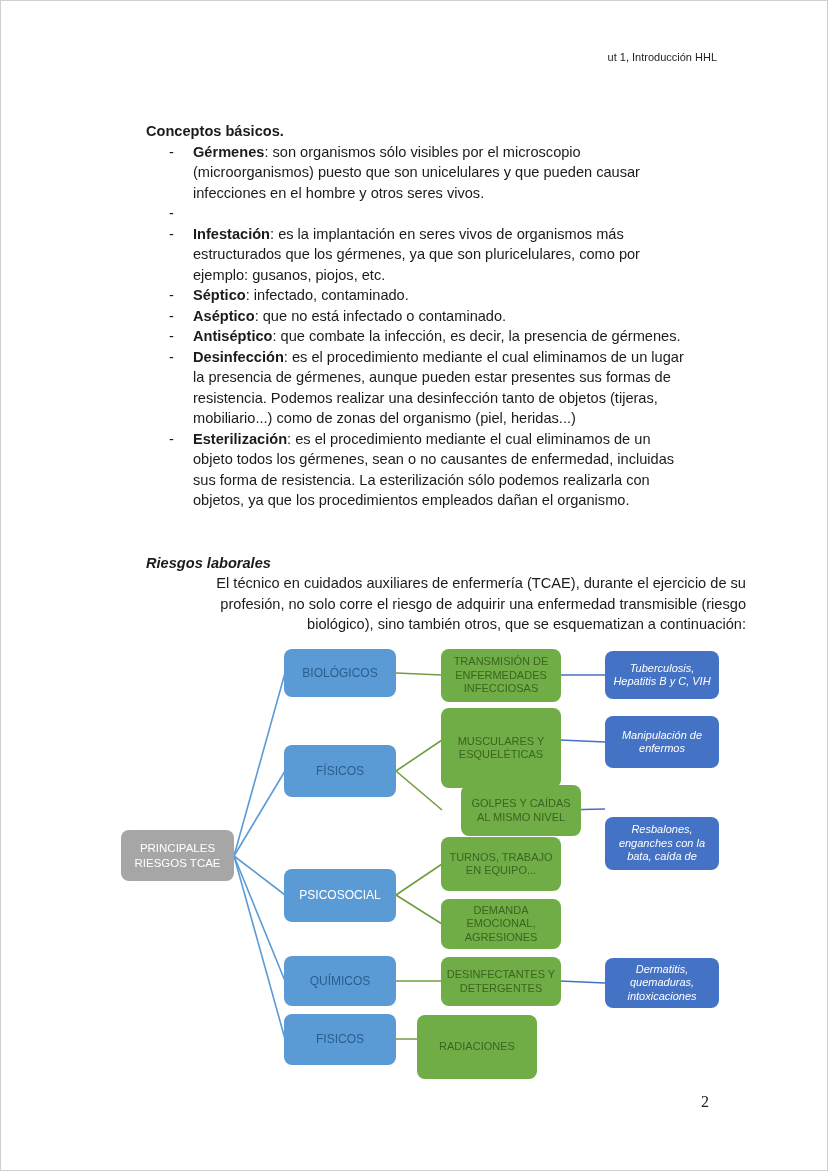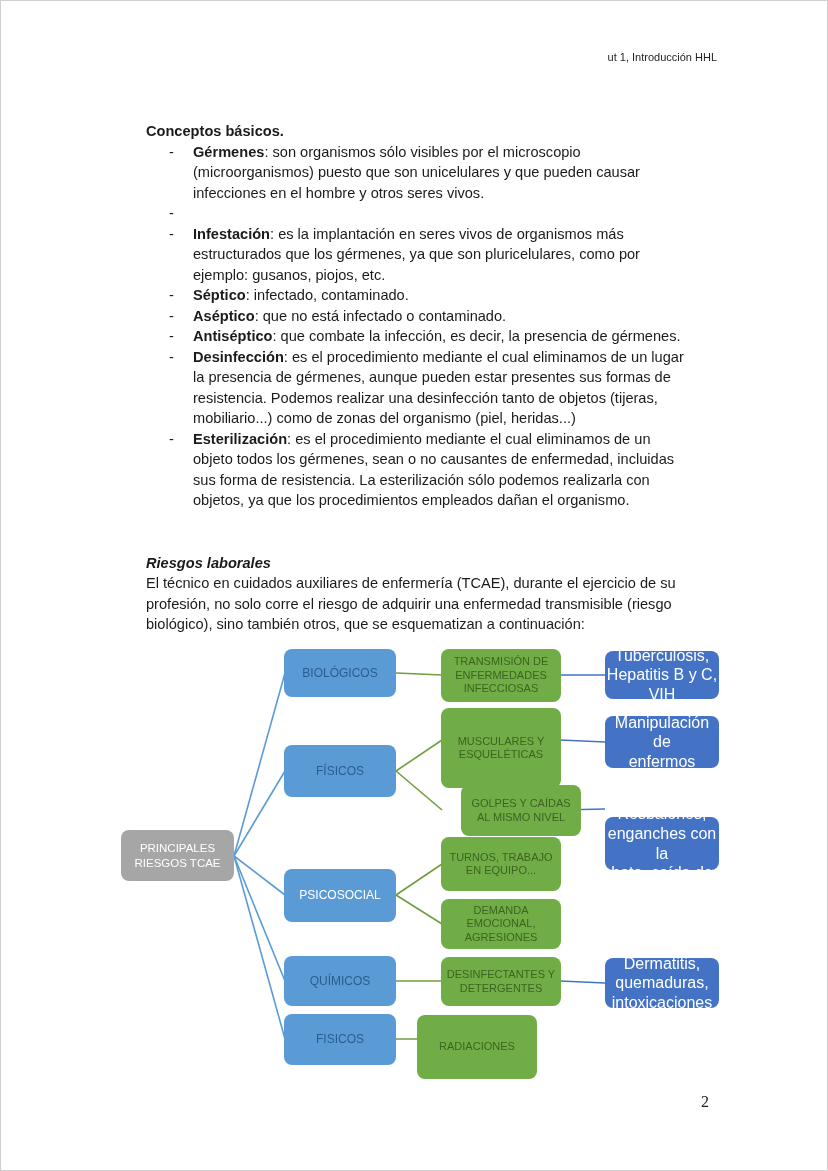--- a/index.html
+++ b/index.html
@@ -13,39 +13,39 @@
   }
   .content{
     position:absolute;left:145px;top:120px;width:600px;
     font-size:14.6px;line-height:20.5px;
   }
   .h{font-weight:bold;}
   .li{display:flex;}
   .dash{flex:none;width:47px;padding-left:23px;box-sizing:border-box;}
   .def{white-space:pre;}
   .risks-h{margin-top:42px;font-style:italic;}
-  .para{white-space:pre;}
+  .para{white-space:pre;text-align:right;}
   .pagenum{
     position:absolute;left:700px;top:1092px;
     font-family:"Liberation Serif",serif;font-size:16px;color:#222;
   }
   #connectors{position:absolute;left:0;top:0;z-index:1;}
   #connectors line{stroke-width:1.6;fill:none;}
   .l-root{stroke:var(--line-root);}
   .l-green{stroke:var(--line-green);}
   .l-blue{stroke:var(--line-blue);}
   .dbox{
     position:absolute;z-index:2;border-radius:8px;box-sizing:border-box;
     display:flex;align-items:center;justify-content:center;text-align:center;
     white-space:pre-line;overflow:hidden;padding:2px 1px;
   }
   .cat{background:var(--cat-fill);color:var(--cat-text);font-size:12px;line-height:1.2;}
   .cat.light{color:var(--cat-text-alt);}
   .haz{background:var(--haz-fill);color:var(--haz-text);font-size:11px;line-height:1.22;}
-  .con{background:var(--con-fill);color:var(--con-text);font-size:16px;line-height:1.22;}
+  .con{background:var(--con-fill);color:var(--con-text);font-size:11px;line-height:1.22;font-style:italic;}
   .root{background:var(--root-fill);color:var(--root-text);font-size:11.5px;line-height:1.25;}
 </style>
 </head>
 <body>
 
 <div class="page">
 
   <div class="header">ut 1, Introducción HHL</div>
 
   <div class="content">

